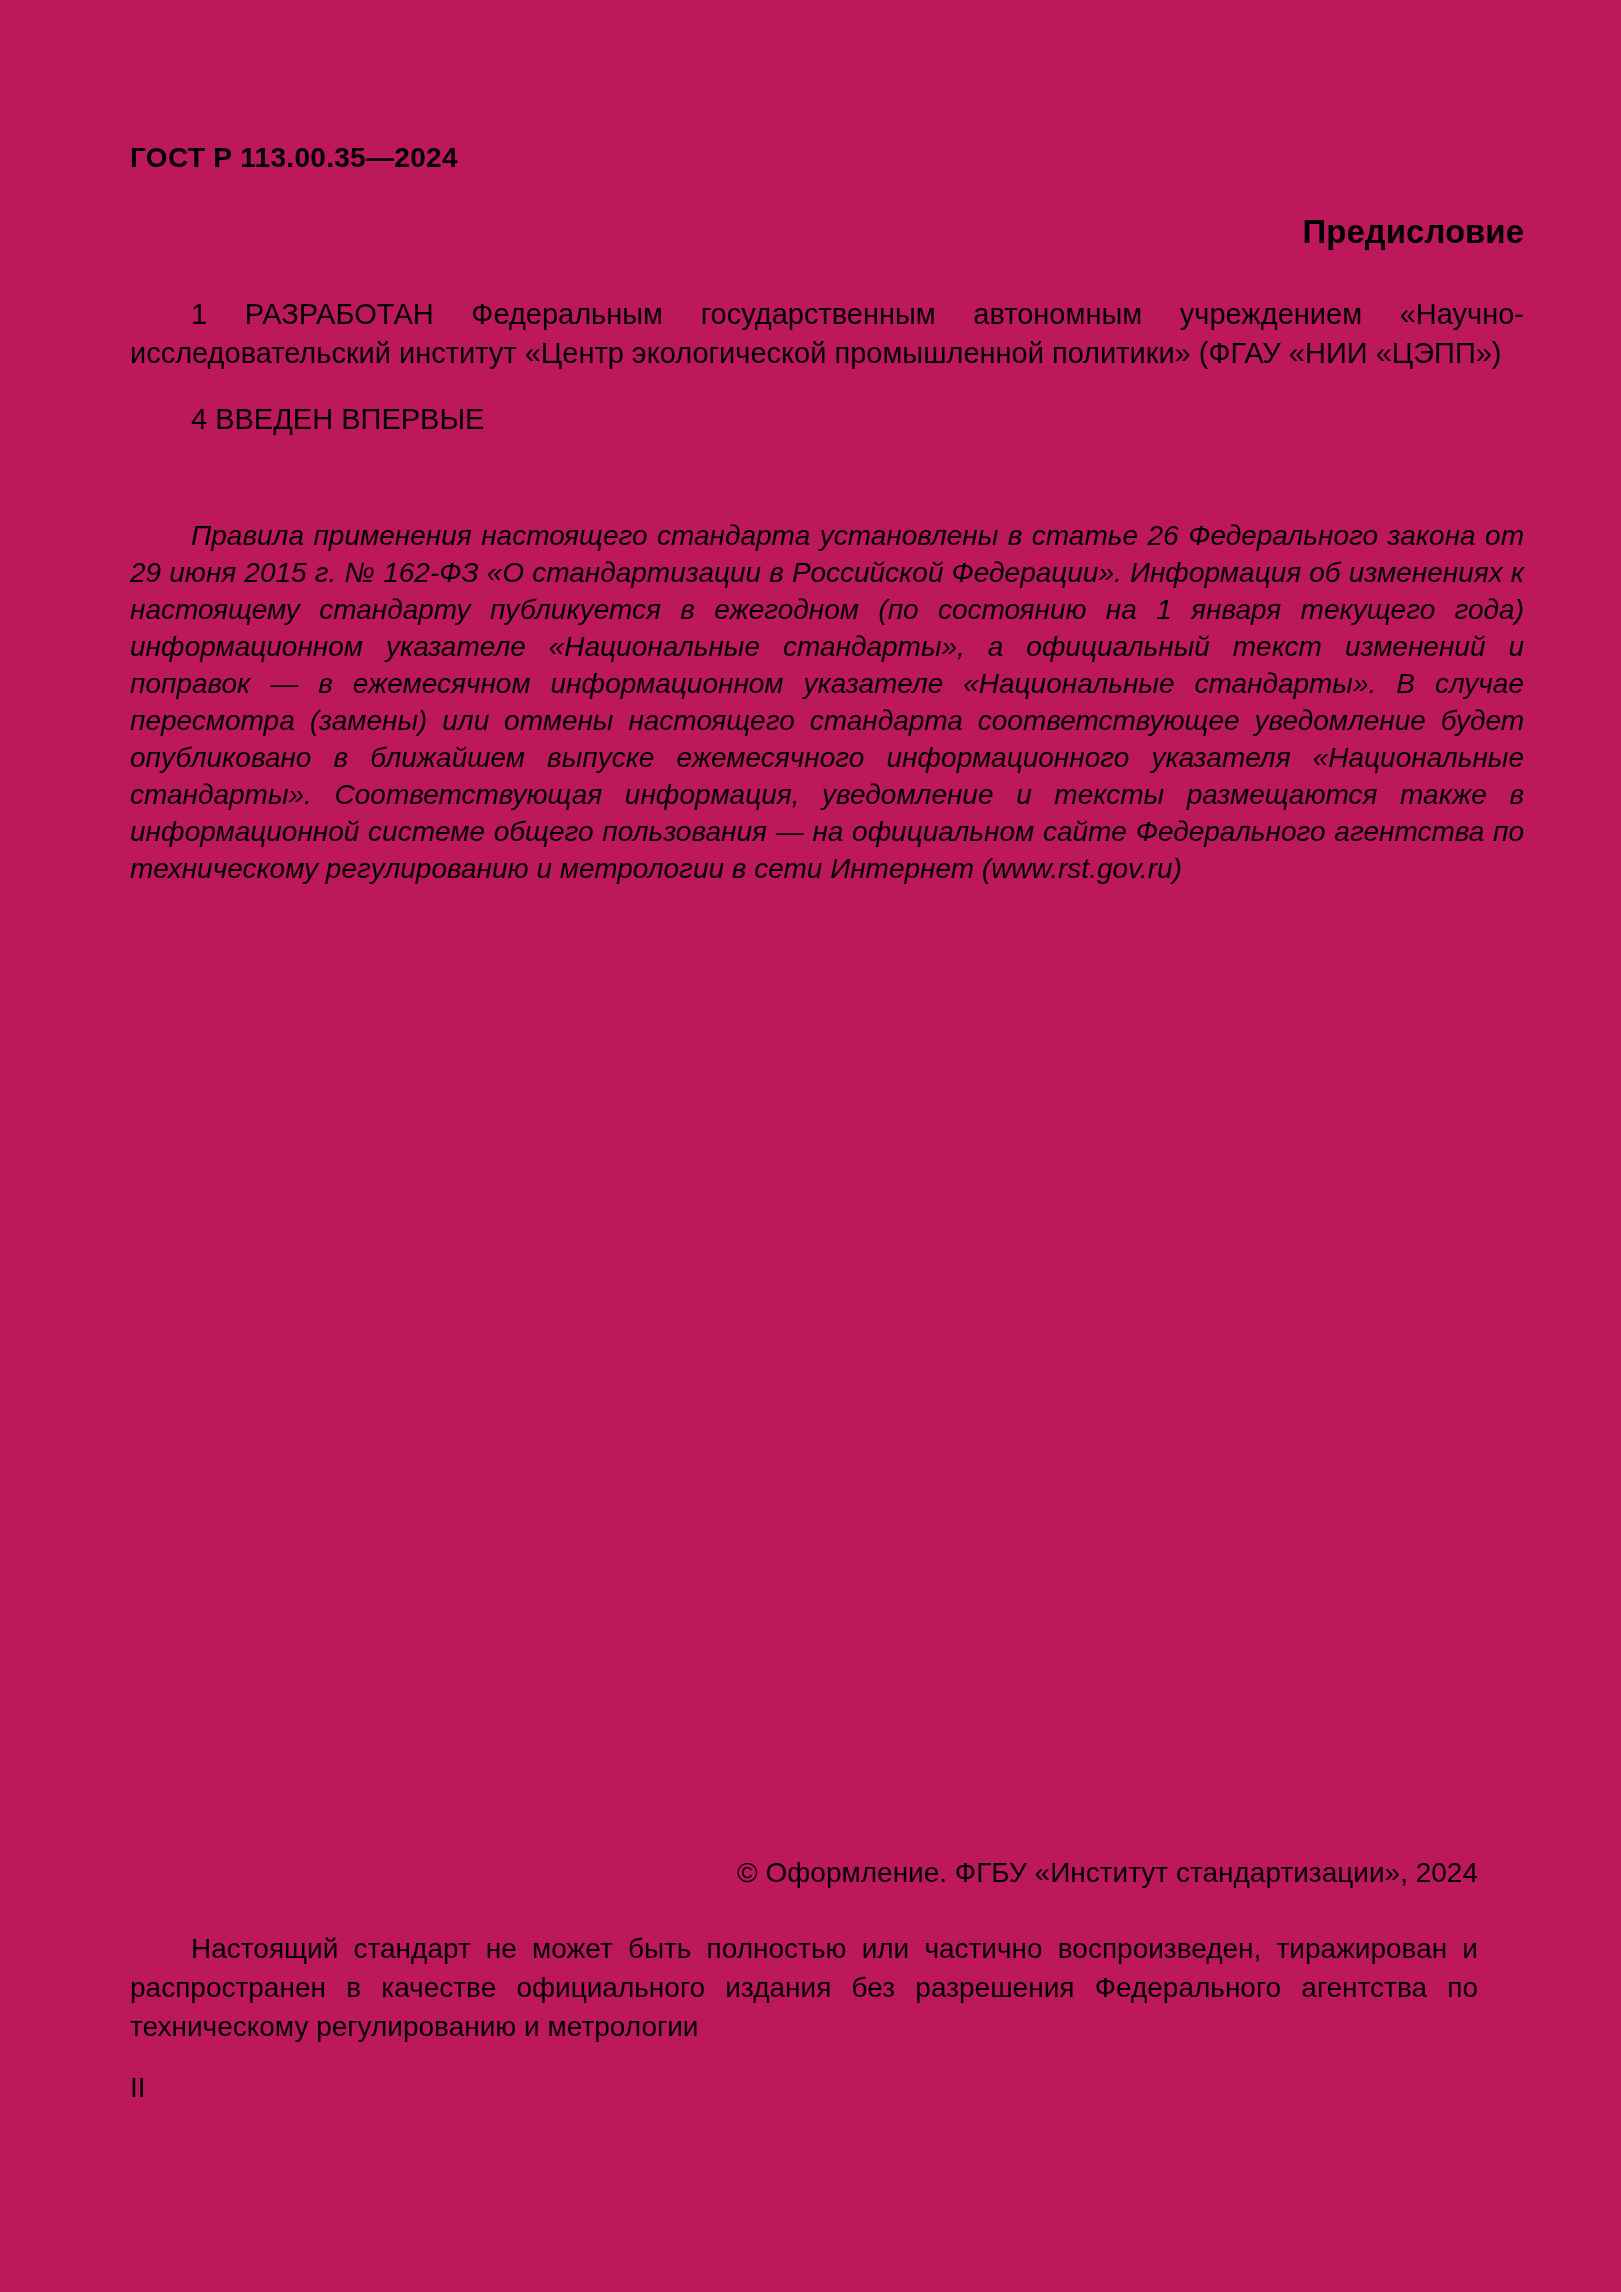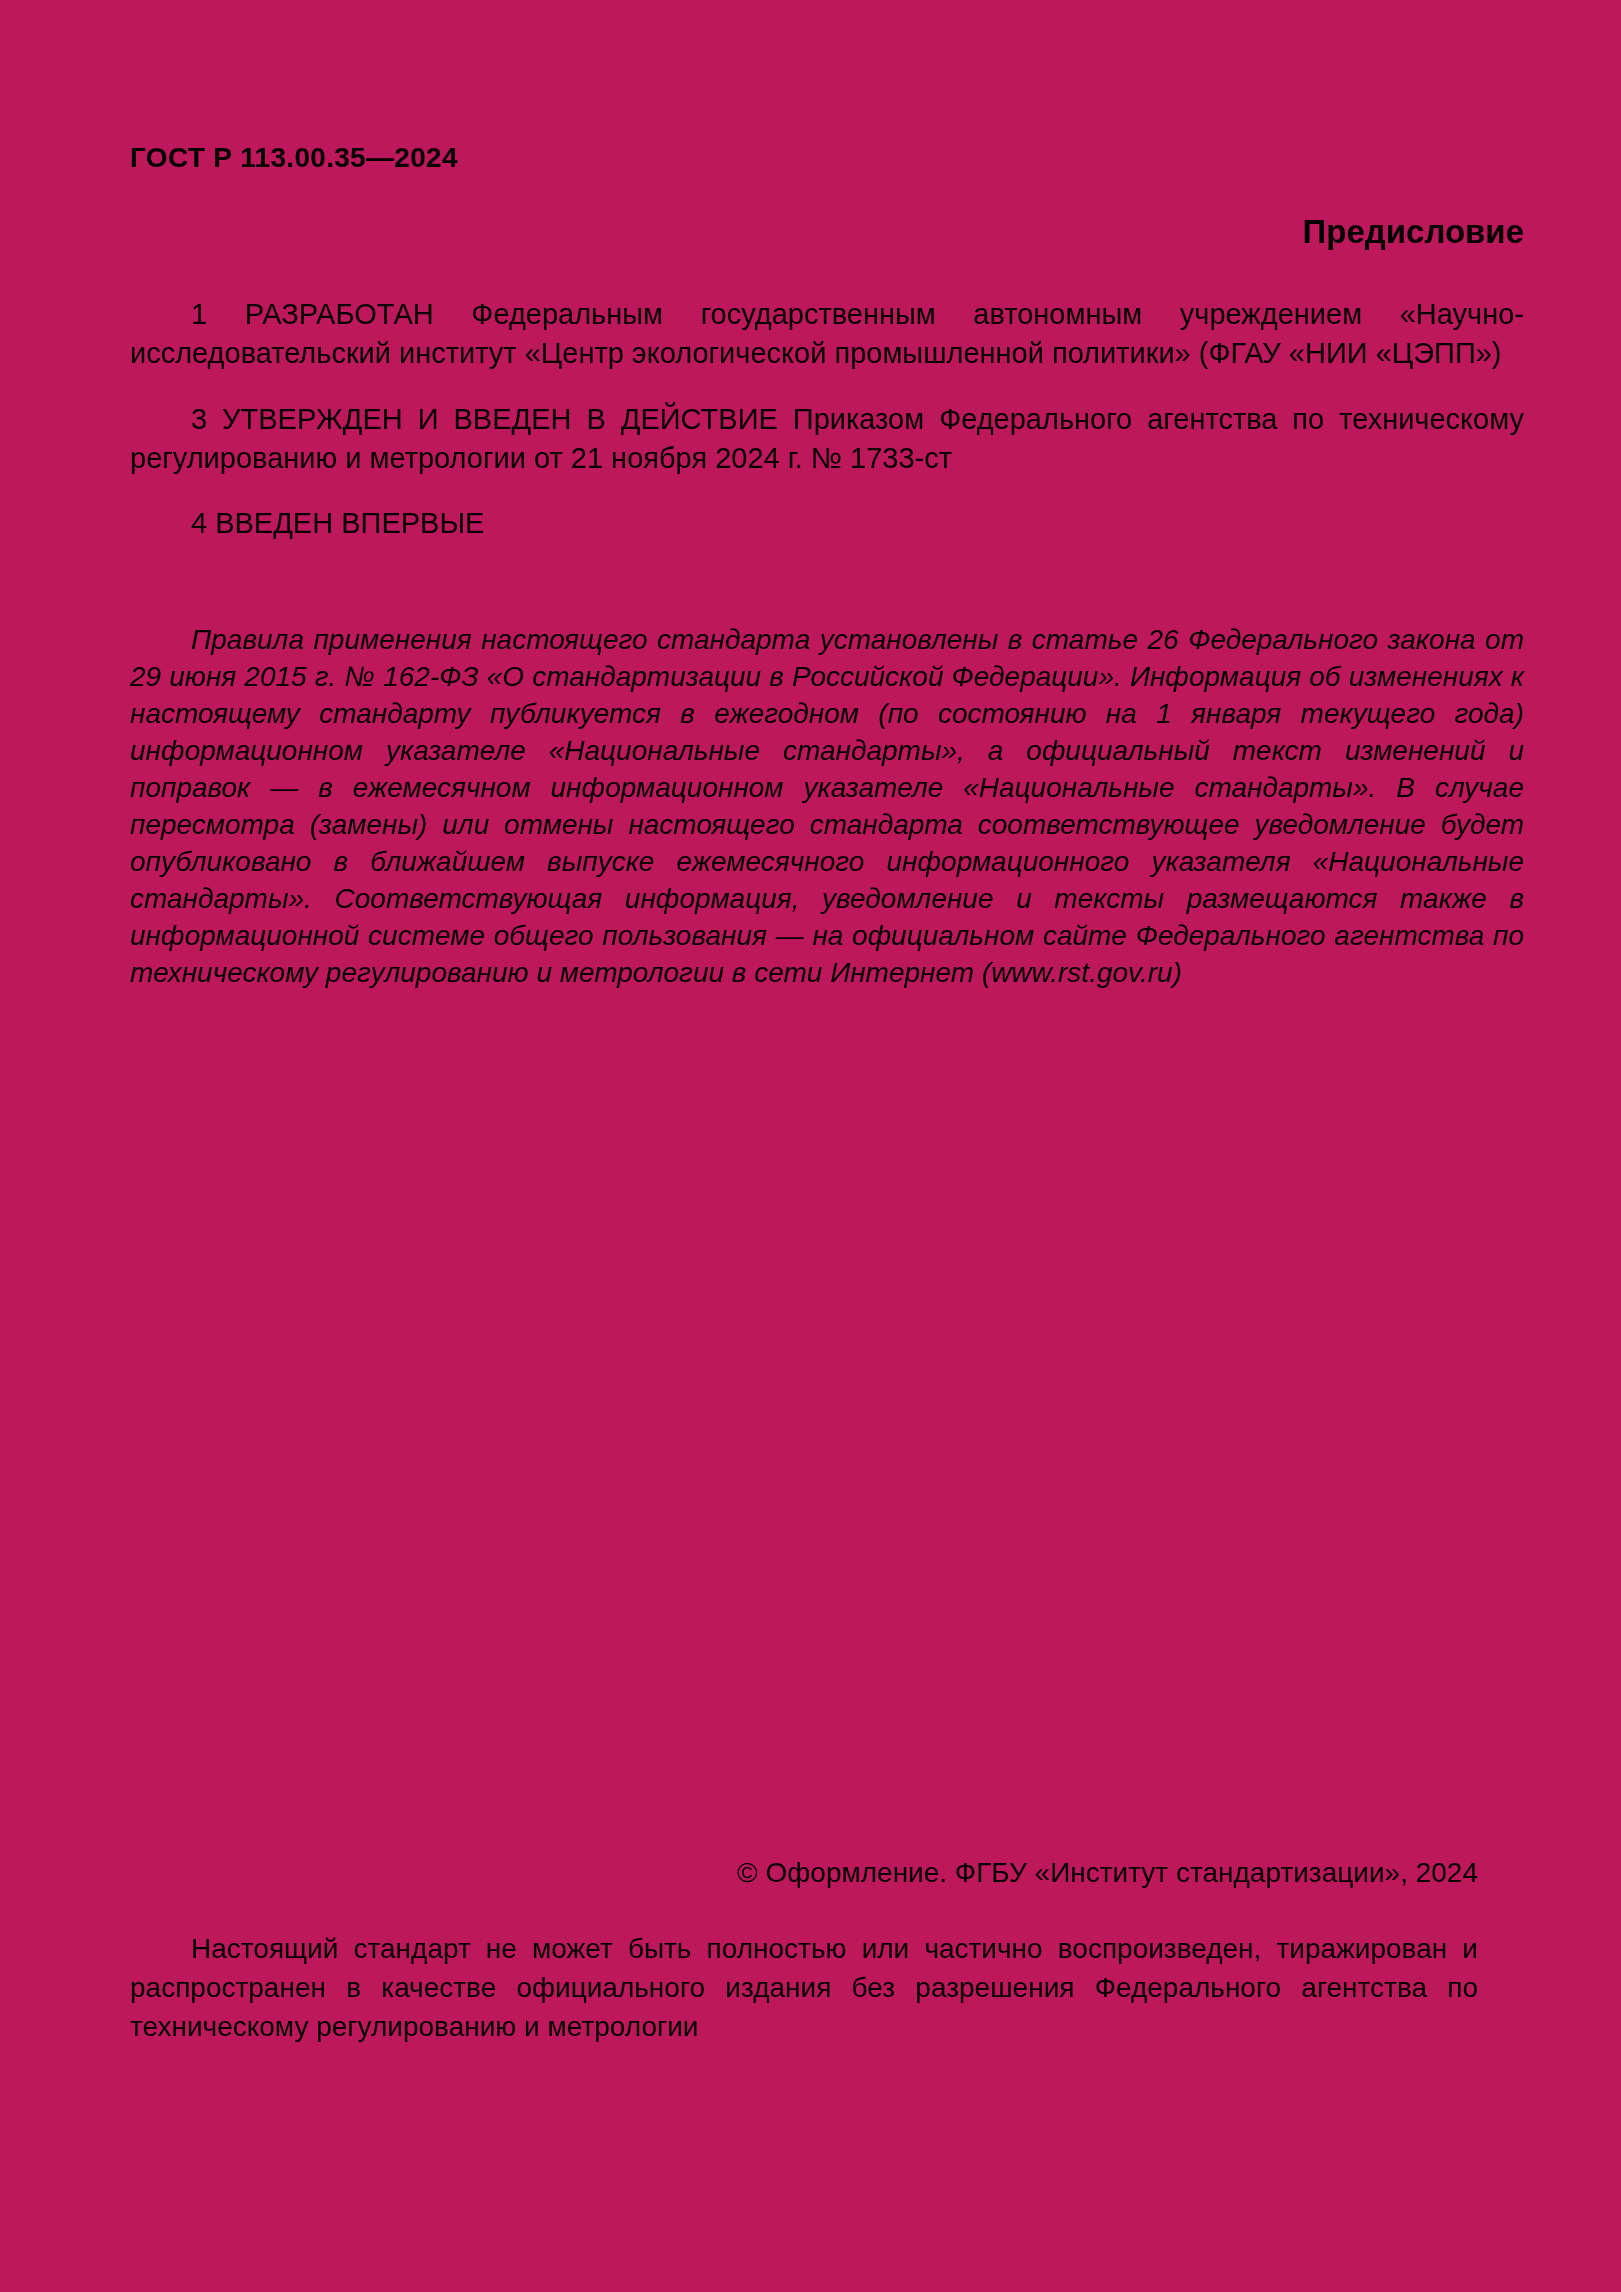--- a/index.html
+++ b/index.html
@@ -80,25 +80,25 @@
 
 <div class="page">
 
   <div class="doc-header">ГОСТ Р 113.00.35—2024</div>
 
   <h1 class="doc-title">Предисловие</h1>
 
   <p class="para first">1 РАЗРАБОТАН Федеральным государственным автономным учреждением «Научно-исследовательский институт «Центр экологической промышленной политики» (ФГАУ «НИИ «ЦЭПП»)</p>
 
 
-  <p class="para">3 УТВЕРЖДЕН И ВВЕДЕН В ДЕЙСТВИЕ Приказом Федерального агентства по техническому регулированию и метрологии от 21 ноября 2024 г. № 1733-ст</p>
 
   <p class="para">4 ВВЕДЕН ВПЕРВЫЕ</p>
 
   <p class="legal-note">Правила применения настоящего стандарта установлены в статье 26 Федерального закона от 29 июня 2015 г. № 162-ФЗ «О стандартизации в Российской Федерации». Информация об изменениях к настоящему стандарту публикуется в ежегодном (по состоянию на 1 января текущего года) информационном указателе «Национальные стандарты», а официальный текст изменений и поправок — в ежемесячном информационном указателе «Национальные стандарты». В случае пересмотра (замены) или отмены настоящего стандарта соответствующее уведомление будет опубликовано в ближайшем выпуске ежемесячного информационного указателя «Национальные стандарты». Соответствующая информация, уведомление и тексты размещаются также в информационной системе общего пользования — на официальном сайте Федерального агентства по техническому регулированию и метрологии в сети Интернет (www.rst.gov.ru)</p>
 
   <div class="footer-block">
     <p class="copyright-line">© Оформление. ФГБУ «Институт стандартизации», 2024</p>
     <p class="repro-notice">Настоящий стандарт не может быть полностью или частично воспроизведен, тиражирован и распространен в качестве официального издания без разрешения Федерального агентства по техническому регулированию и метрологии</p>
+    <div class="page-number">II</div>
   </div>
 
 </div>
 
 
 </body></html>

